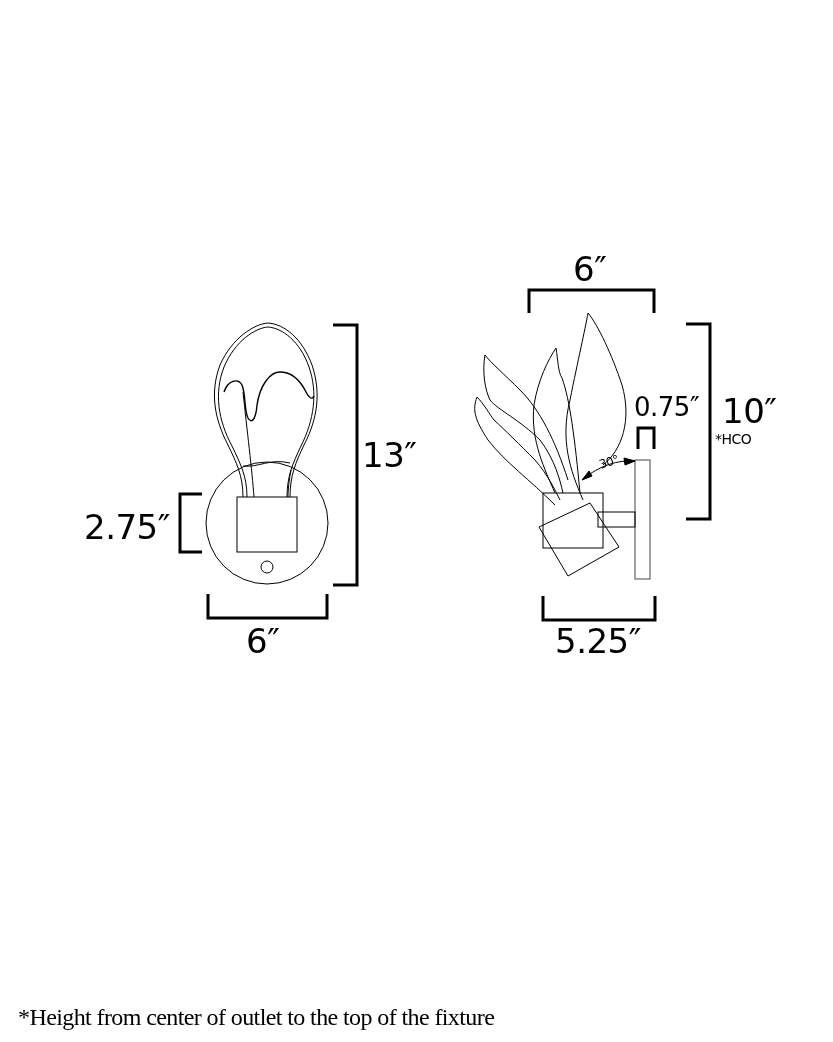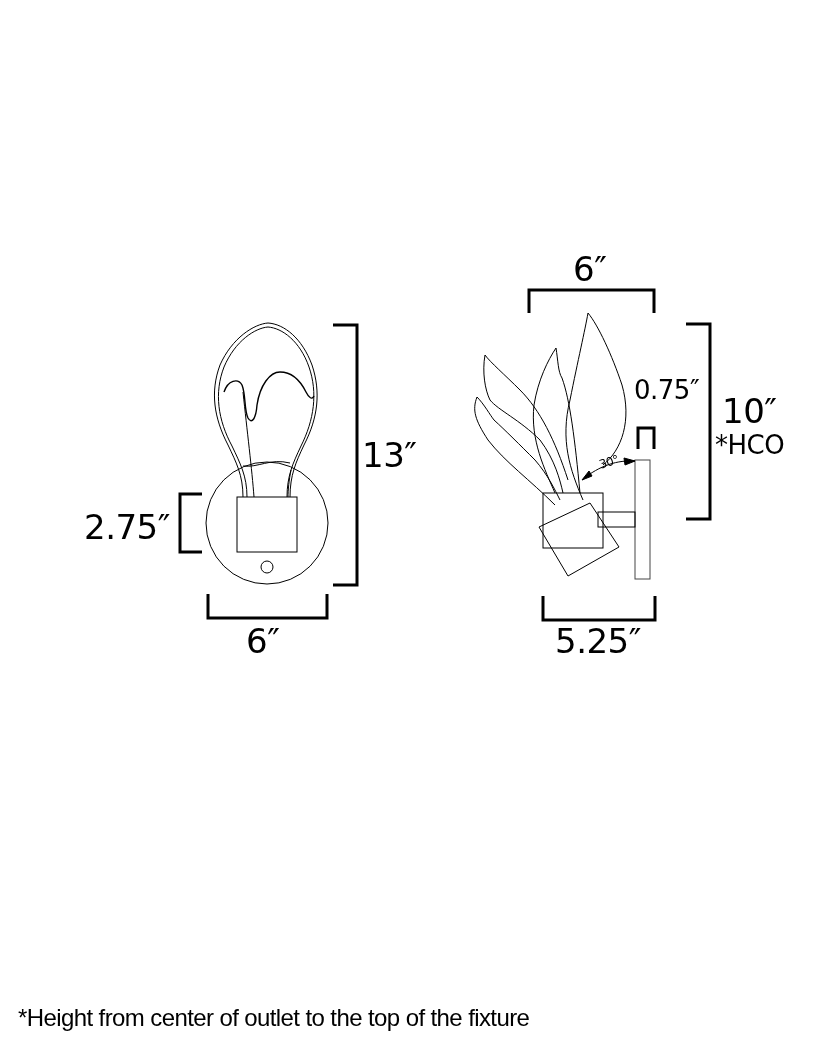--- a/index.html
+++ b/index.html
@@ -25,28 +25,28 @@
     .dim-label {
       position: absolute;
       font-family: "DejaVu Sans", "Liberation Sans", sans-serif;
       color: #000;
       white-space: nowrap;
       line-height: 1;
       letter-spacing: -0.5px;
     }
     .big { font-size: 34px; }
     .mid { font-size: 26px; }
-    .small { font-size: 26px; }
+    .small { font-size: 14px; }
     .tiny { font-size: 12px; }
     .footnote {
       position: absolute;
       left: 18px;
       top: 1004px;
       font-size: 24px;
-      font-family: Liberation Sans, sans-serif;
+      font-family: Liberation Serif, serif;
       letter-spacing: -0.6px;
       white-space: nowrap;
     }
   </style>
 </head>
 <body>
 
 <svg class="drawing" viewBox="0 0 833 1042" xmlns="http://www.w3.org/2000/svg">
 
   <g fill="none" stroke="#000">
@@ -110,16 +110,16 @@
 </svg>
 
 <span class="dim-label big" style="left:362px; top:438px;text-align:center;">13″</span>
 <span class="dim-label big" style="left:246px; top:624px;">6″</span>
 <span class="dim-label big" style="left:84px; top:510px;text-align:right;">2.75″</span>
 
 <span class="dim-label big" style="left:573px; top:252px;">6″</span>
 <span class="dim-label big" style="left:722px; top:394px;text-align:right;">10″</span>
 <span class="dim-label small" style="left:715px; top:432px;">*HCO</span>
 <span class="dim-label big" style="left:555px; top:624px;">5.25″</span>
-<span class="dim-label mid" style="left:634px; top:377px;">0.75″</span>
+<span class="dim-label mid" style="left:634px; top:394px;">0.75″</span>
 <span class="dim-label tiny" style="left:599px; top:456px; transform:rotate(-18deg);">30°</span>
 
 <div class="footnote">*Height from center of outlet to the top of the fixture</div>
 
 </body></html>

